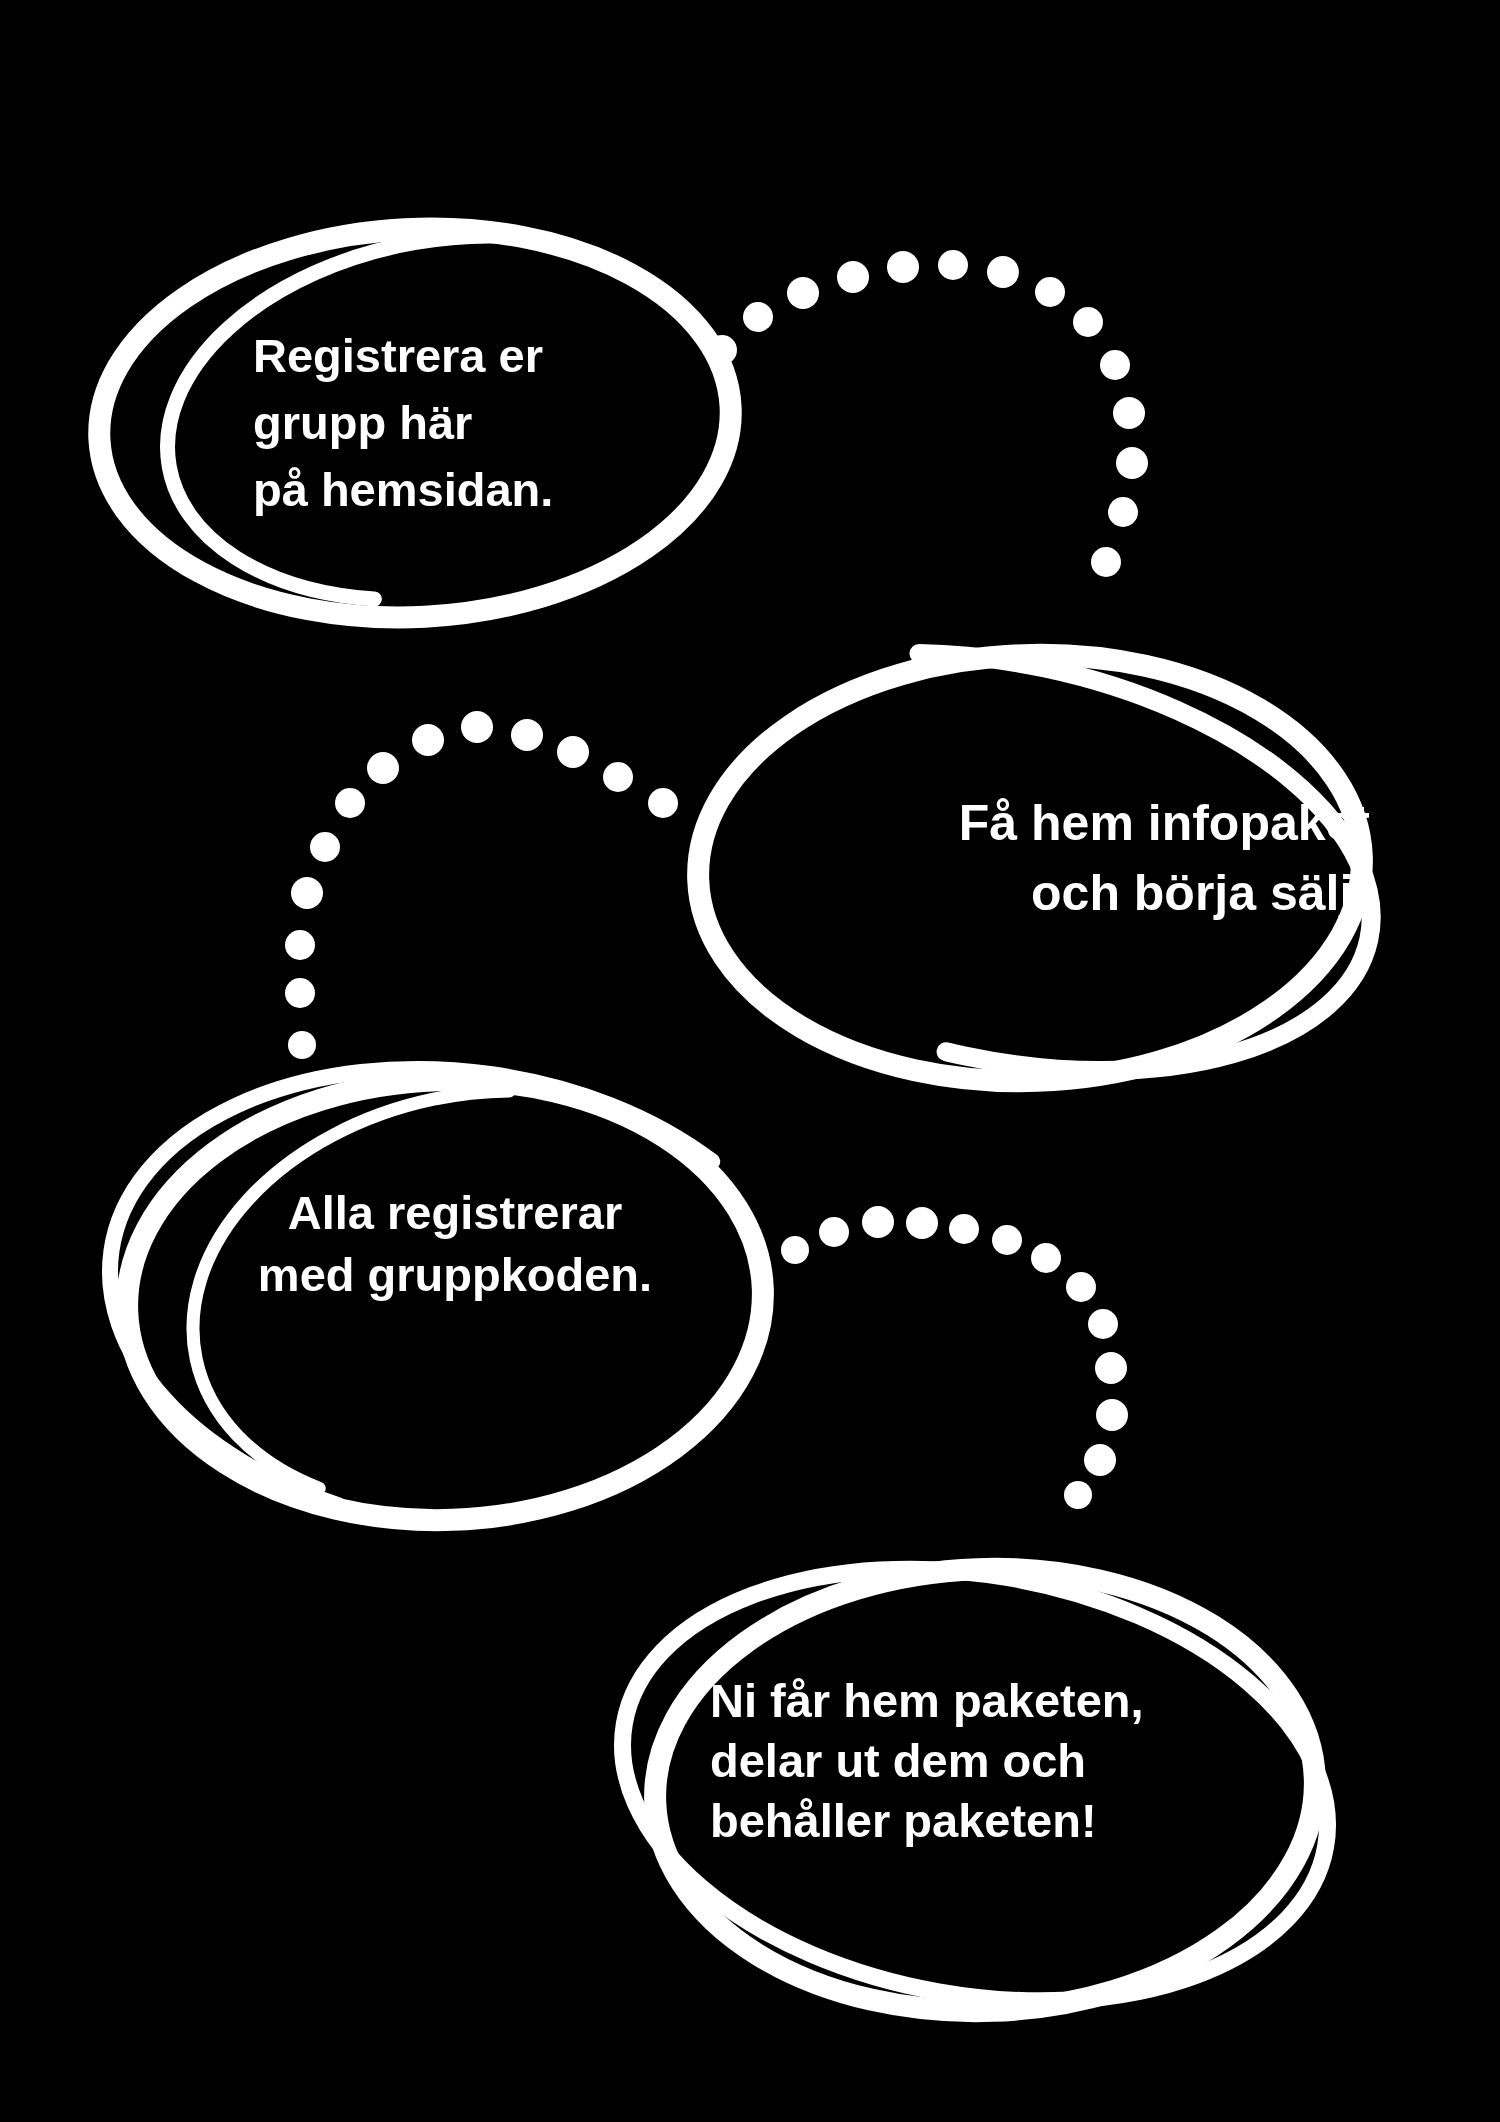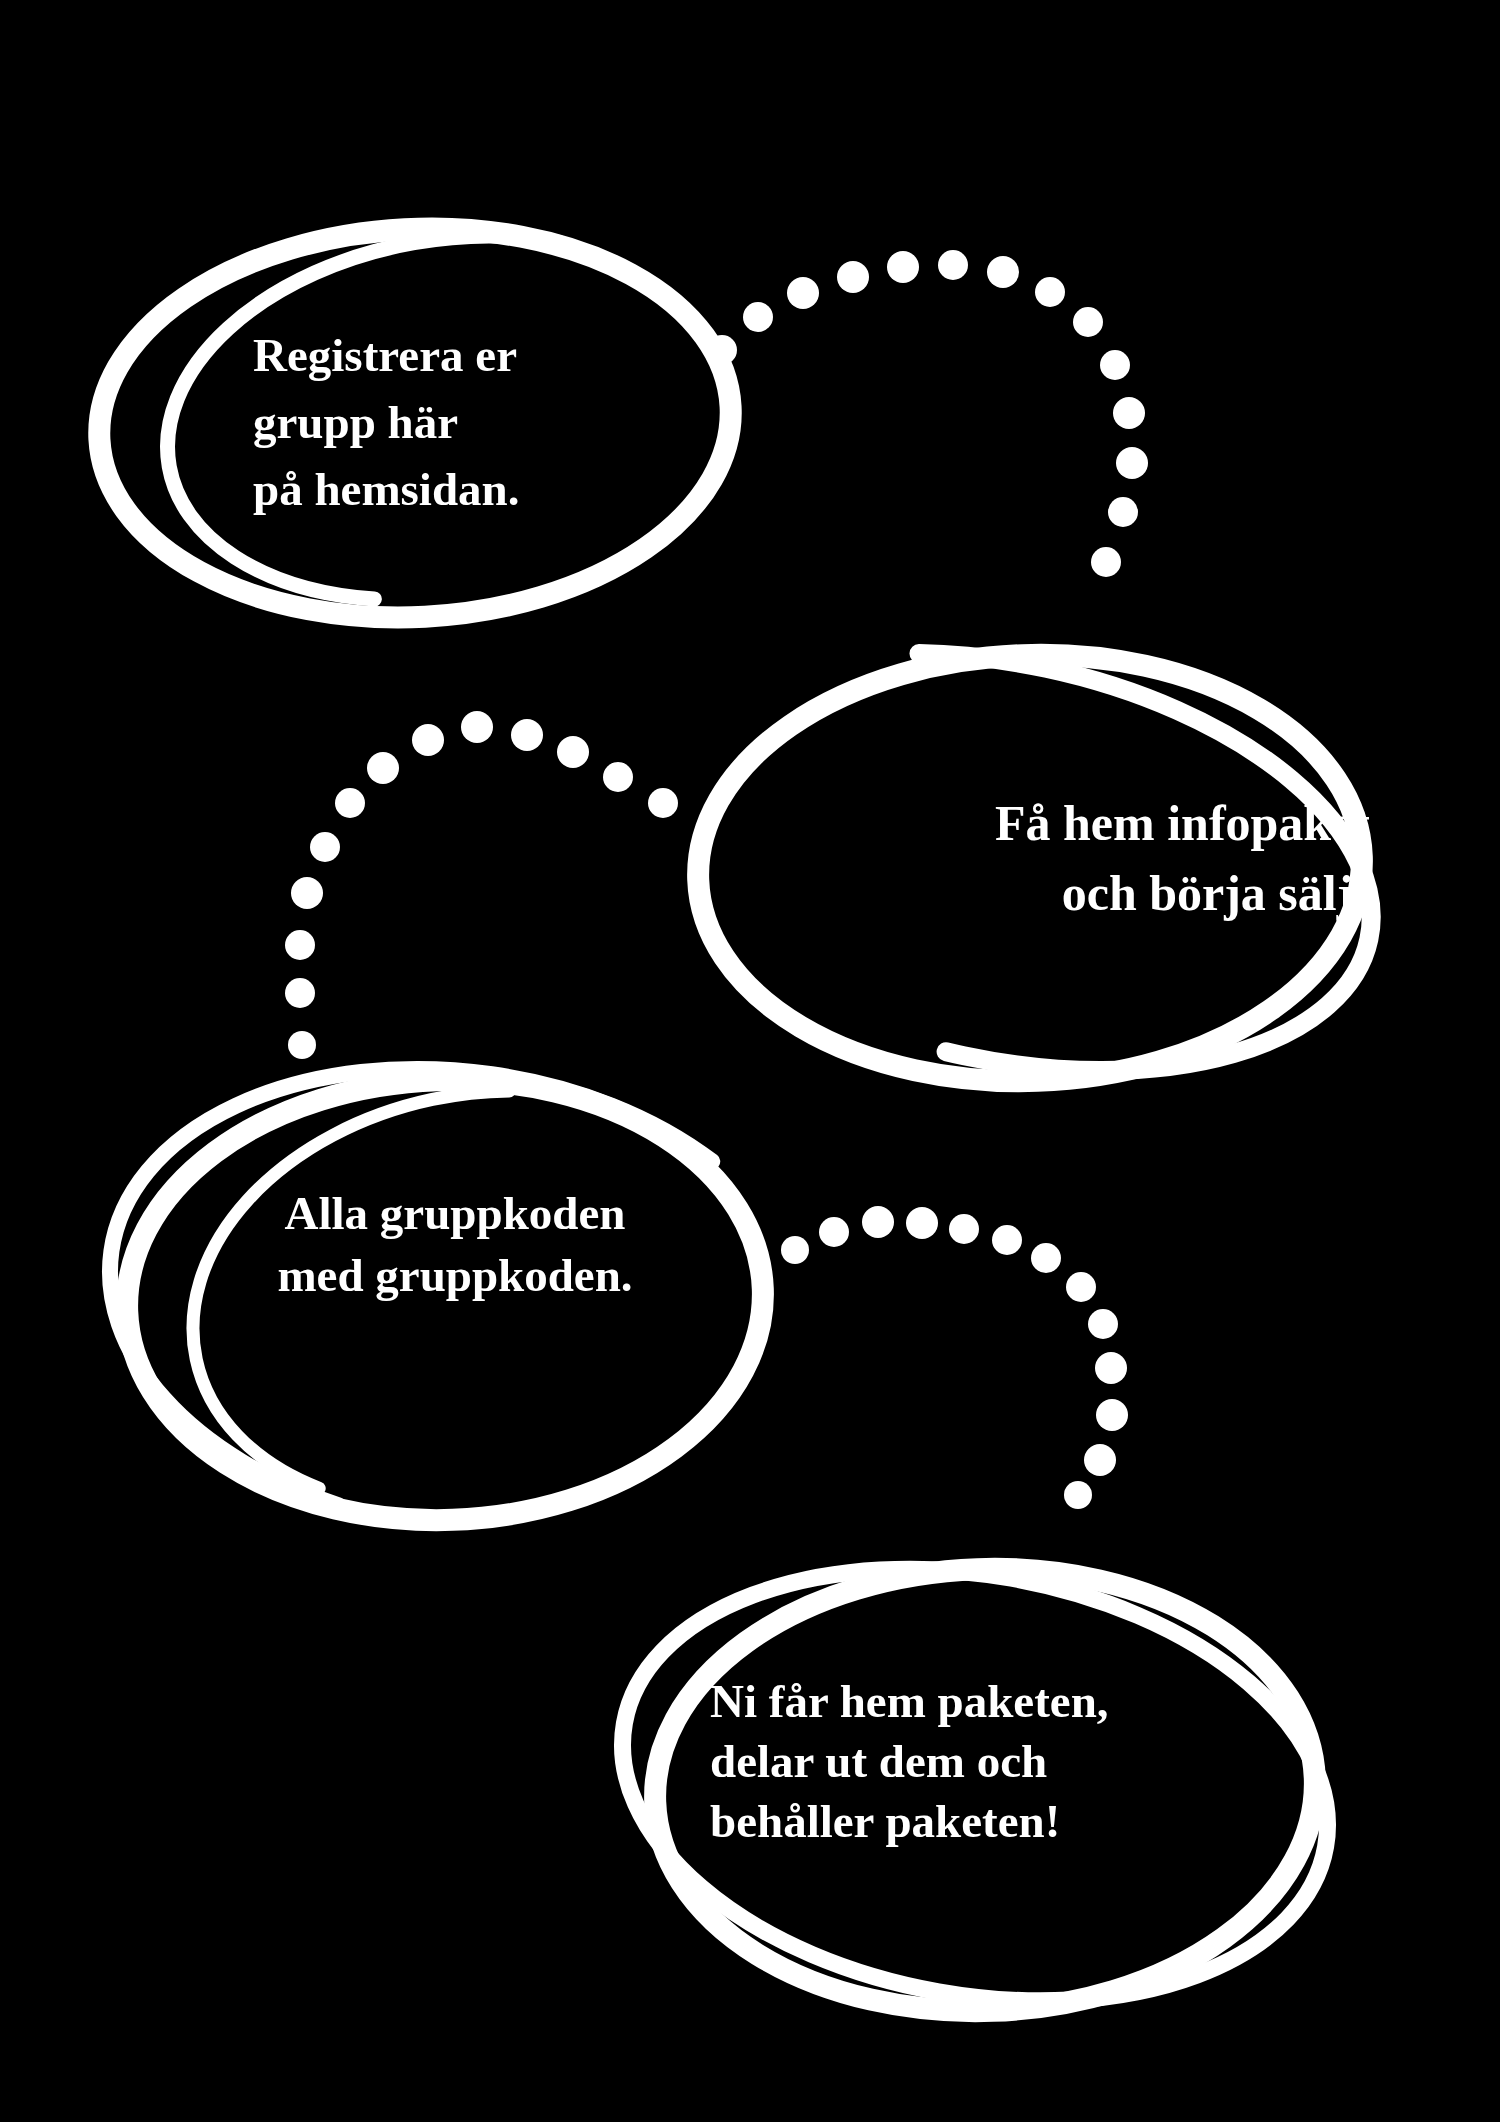--- a/index.html
+++ b/index.html
@@ -6,21 +6,21 @@
     margin: 0;
     padding: 0;
     background: #000;
   }
   .stage {
     position: relative;
     width: 1500px;
     height: 2122px;
     background: var(--bg, #000);
     overflow: hidden;
-    font-family: Liberation Serif, serif;
+    font-family: Liberation Sans, sans-serif;
   }
   .outline-svg {
     position: absolute;
     left: 0;
     top: 0;
     width: 1500px;
     height: 2122px;
   }
   .outline-svg ellipse {
     fill: none;
@@ -151,21 +151,21 @@
     <span class="line">grupp här</span>
     <span class="line">på hemsidan.</span>
   </div>
 
   <div class="bubble-text bt-2">
     <span class="line">Få hem infopaket</span>
     <span class="line">och börja sälj!</span>
   </div>
 
   <div class="bubble-text bt-3">
-    <span class="line">Alla gruppkoden</span>
+    <span class="line">Alla registrerar</span>
     <span class="line">med gruppkoden.</span>
   </div>
 
   <div class="bubble-text bt-4">
     <span class="line">Ni får hem paketen,</span>
     <span class="line">delar ut dem och</span>
     <span class="line">behåller paketen!</span>
   </div>
 
 </div>

